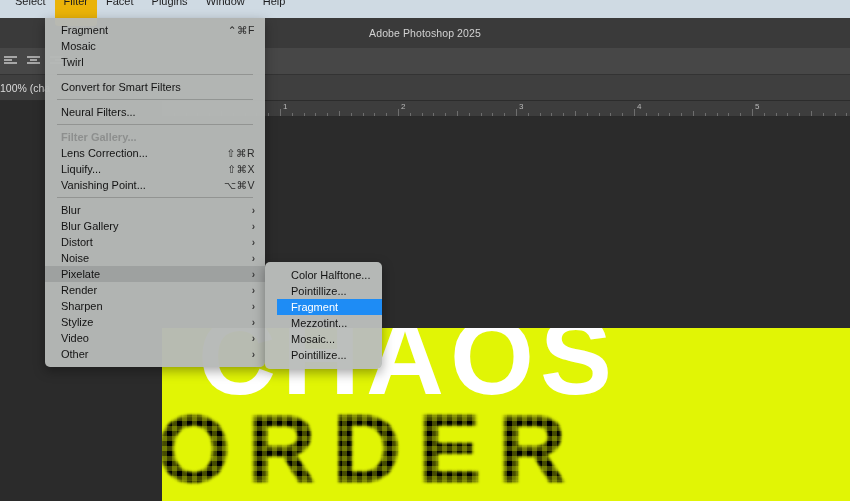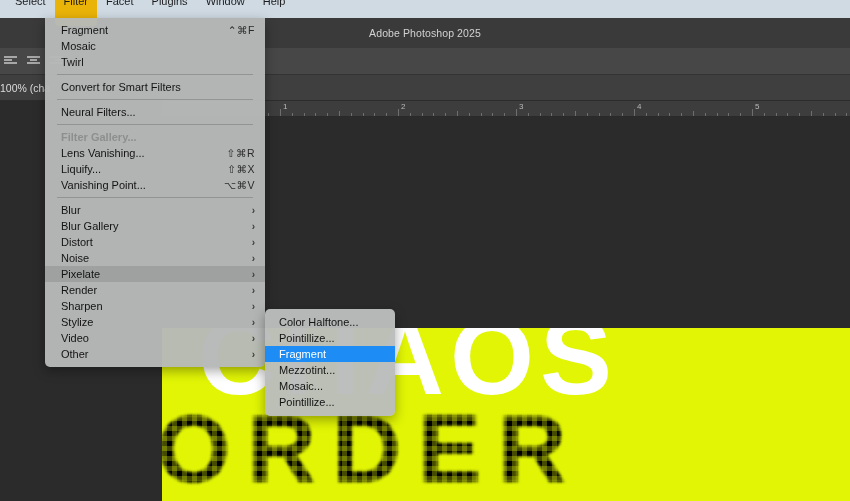--- a/index.html
+++ b/index.html
@@ -114,27 +114,26 @@
     justify-content:space-between; white-space:nowrap;
   }
   .mi.dim{ color:#8d8f8e;font-weight:bold; }
   .mi.hl{ background:rgba(155,158,156,0.85); }
   .mi .sc{ font-size:10.5px; color:#2a2a2a; letter-spacing:.5px; }
   .mi .arw{ font-size:10px; color:#3a3a3a; font-weight:bold; }
   .sep{ height:1px; background:rgba(120,122,120,.55); margin:4px 12px 4px 12px; }
 
   
   #submenu{
-    position:absolute; left:265px; top:262px; width:130px;
+    position:absolute; left:265px; top:262px; width:117px;
     background:rgba(186,189,187,0.97);
     border-radius:5px;
     box-shadow:0 4px 12px rgba(0,0,0,.35);
-    padding:5px 0 6px 0;
+    padding:5px 0 6px 12px;
     z-index:70;
-    margin-top:47px;
   }
   #submenu .mi{ padding:0 8px 0 14px; }
   #submenu .mi.blue{ background:#1e8cf5; color:#ffffff; }
 </style>
 </head>
 <body>
 
 <div id="menubar">
     <div class="mb-item">Select</div>
     <div class="mb-item active">Filter</div>
@@ -272,21 +271,21 @@
     </div>
     <div class="sep"></div>
     <div class="mi">
       <span>Neural Filters...</span>
     </div>
     <div class="sep"></div>
     <div class="mi dim">
       <span>Filter Gallery...</span>
     </div>
     <div class="mi">
-      <span>Lens Vanishing...</span>
+      <span>Lens Correction...</span>
       <span class="sc">⇧⌘R</span>
     </div>
     <div class="mi">
       <span>Liquify...</span>
       <span class="sc">⇧⌘X</span>
     </div>
     <div class="mi">
       <span>Vanishing Point...</span>
       <span class="sc">⌥⌘V</span>
     </div>

